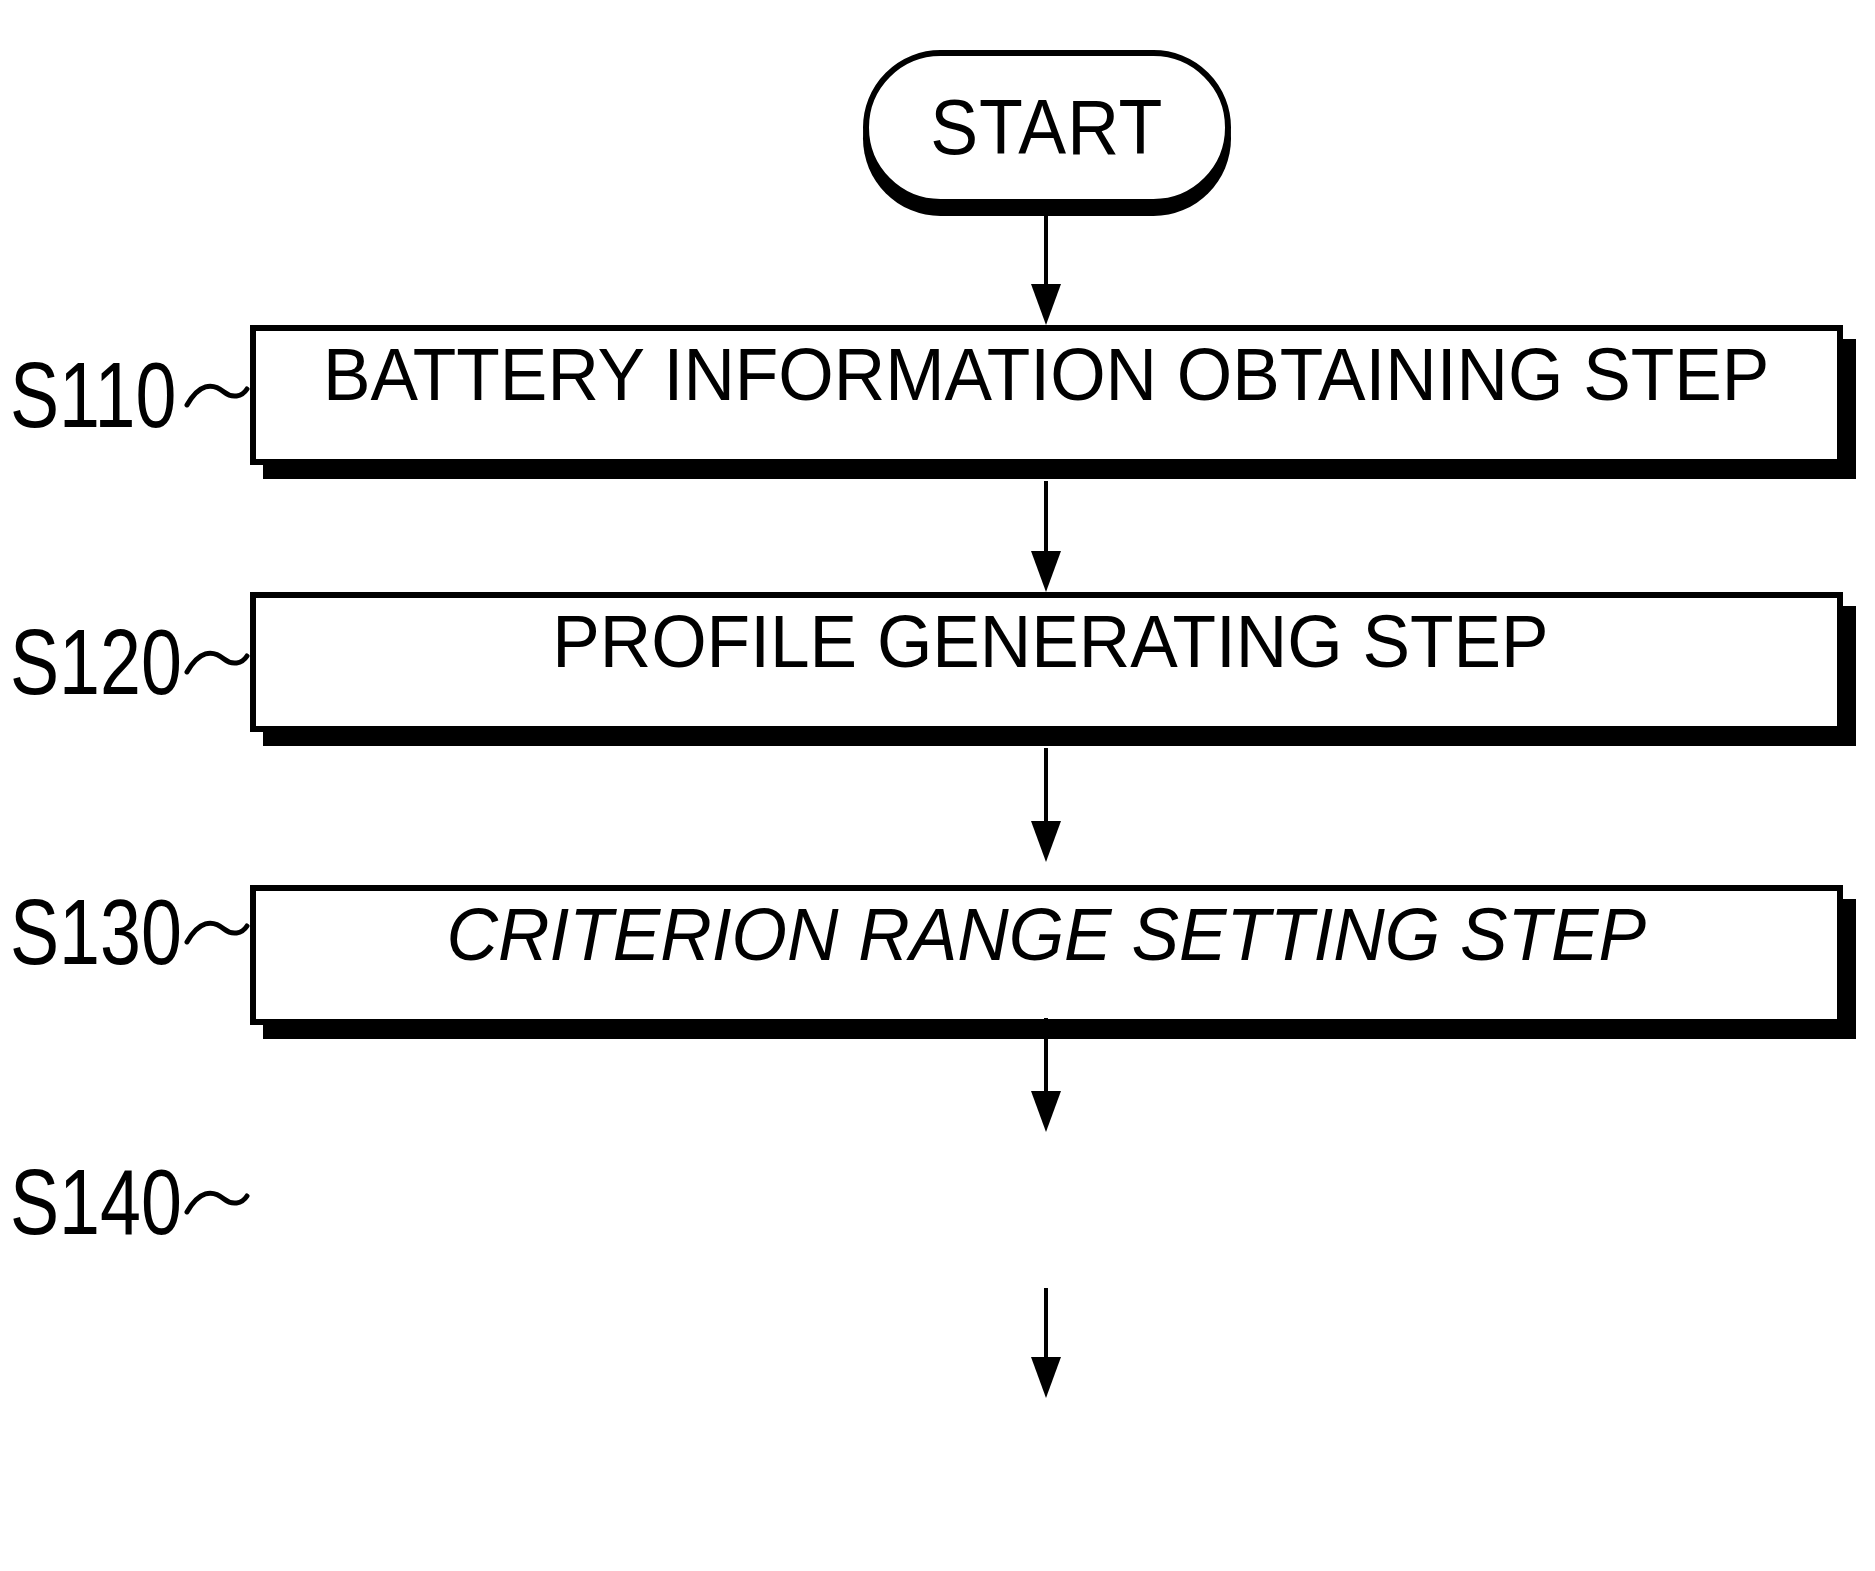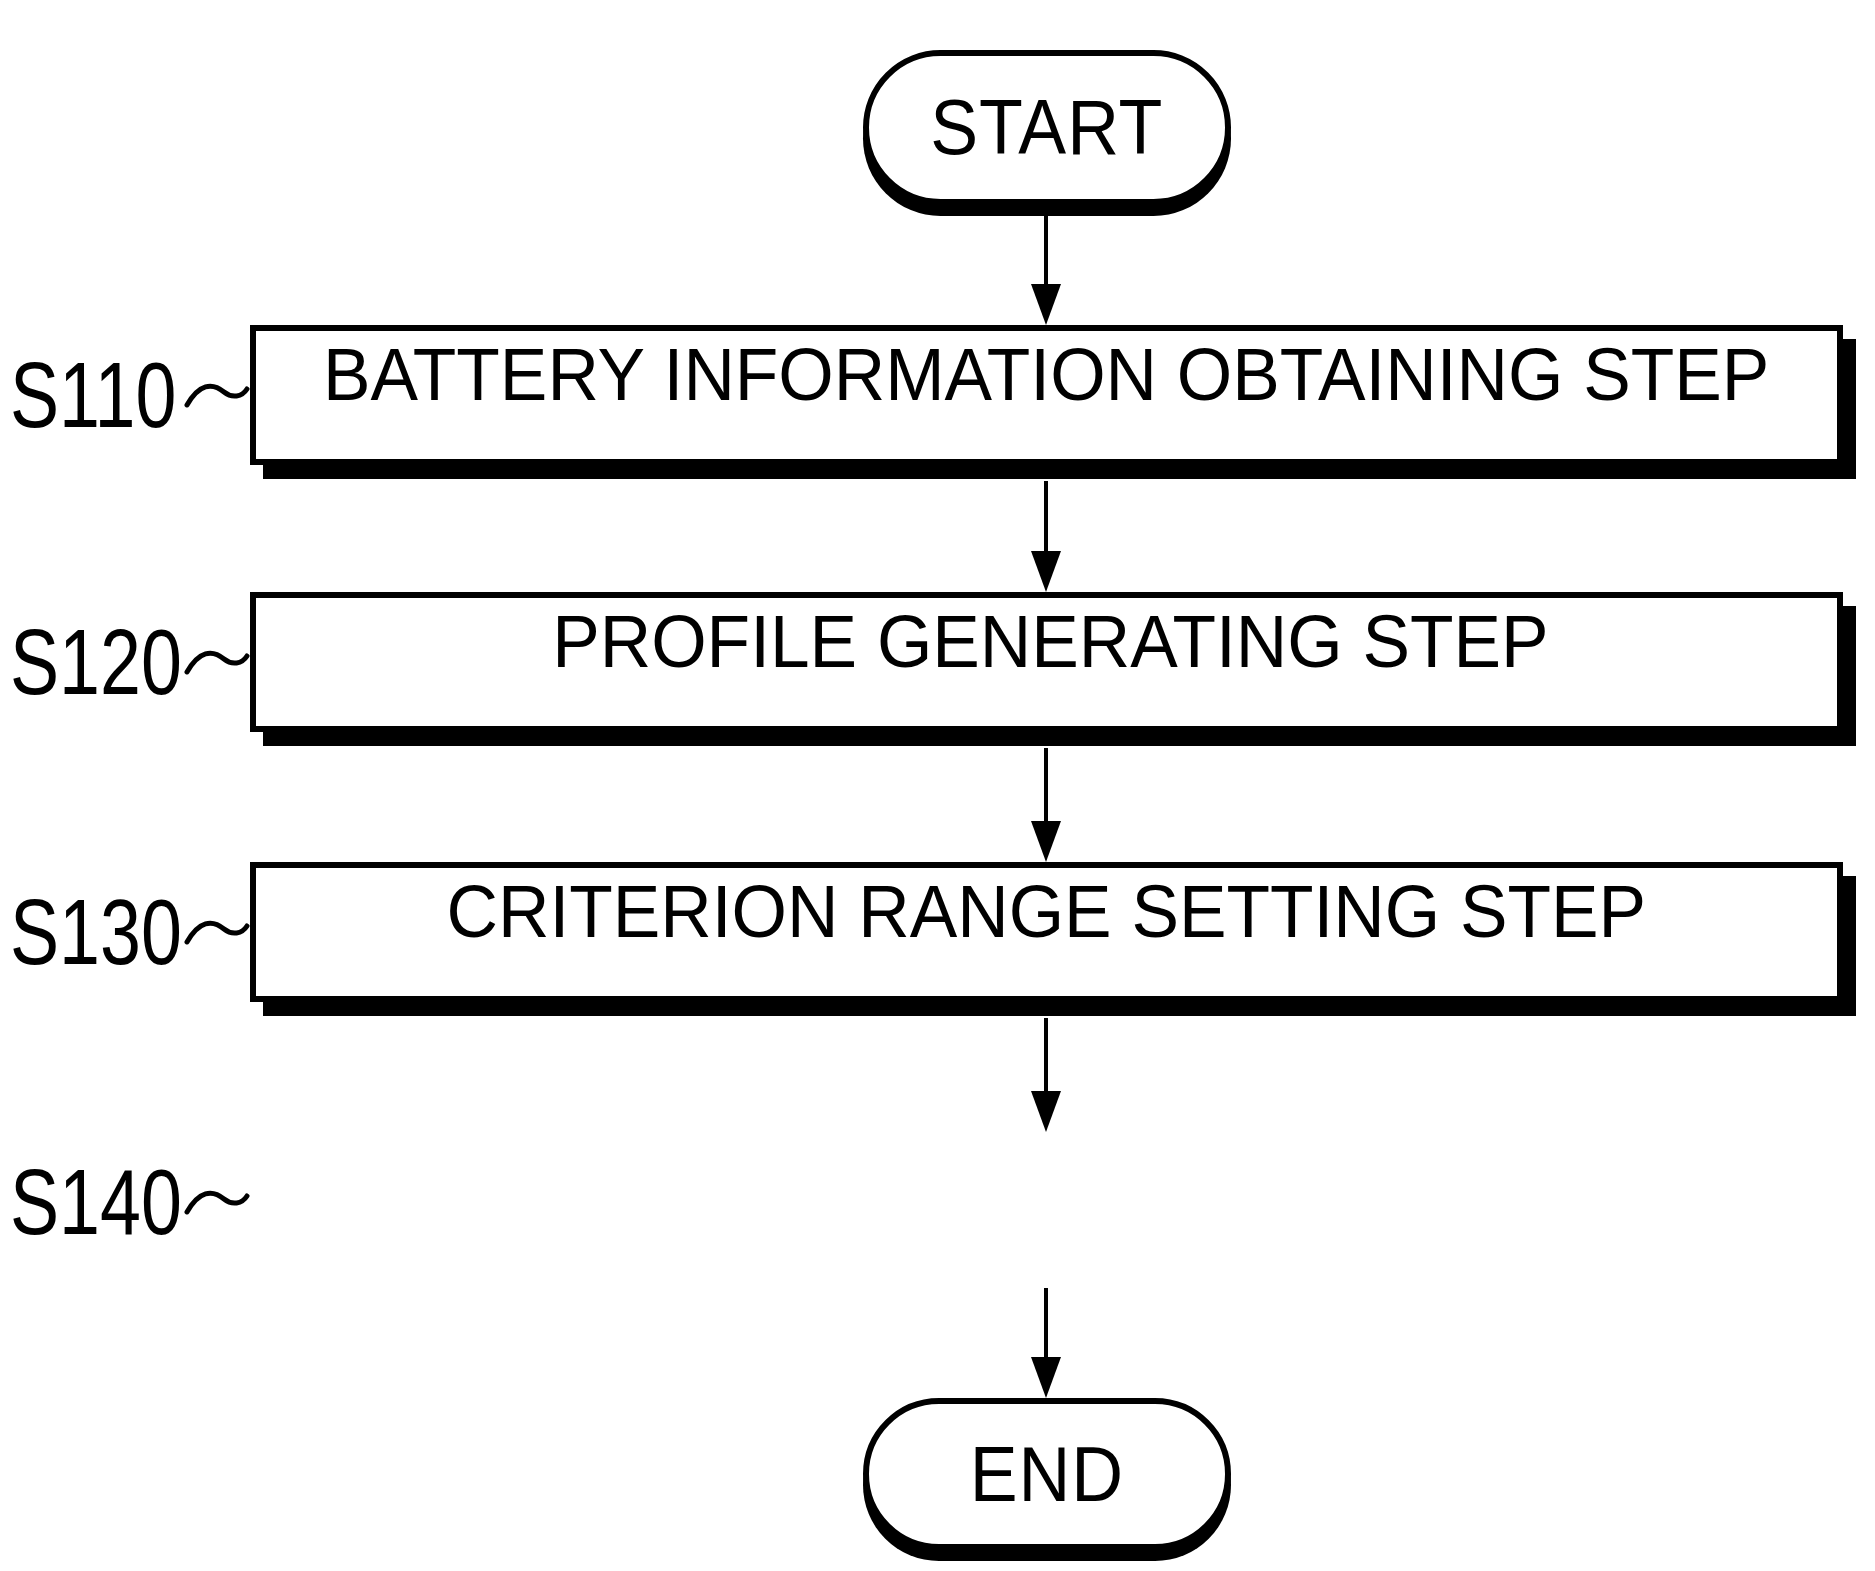--- a/index.html
+++ b/index.html
@@ -111,38 +111,35 @@
     <div class="line"></div>
     <div class="head"></div>
   </div>
 
   <div class="side-label" style="top:862px;">
     <span>S130</span>
   </div>
   <svg class="tilde" style="top:918px;" viewBox="0 0 66 30">
     <path d="M3,24 C15,3 28,1 40,11 C48,17.5 58,16 63,8" fill="none" stroke="#000" stroke-width="5" stroke-linecap="round"></path>
   </svg>
-  <div class="step-box" style="top:862px;">
+  <div class="step-box" style="top:885px;font-style:italic;">
     <span>CRITERION RANGE SETTING STEP</span>
   </div>
 
   <div class="arrow" style="left:1031px;top:1018px;height:114px;">
     <div class="line"></div>
     <div class="head"></div>
   </div>
 
   <div class="side-label" style="top:1132px;">
     <span>S140</span>
   </div>
   <svg class="tilde" style="top:1188px;" viewBox="0 0 66 30">
     <path d="M3,24 C15,3 28,1 40,11 C48,17.5 58,16 63,8" fill="none" stroke="#000" stroke-width="5" stroke-linecap="round"></path>
   </svg>
 
   <div class="arrow" style="left:1031px;top:1288px;height:110px;">
     <div class="line"></div>
     <div class="head"></div>
   </div>
 
-  <div class="stadium" style="left:863px;top:1398px;height:152px;">
-    <span>END</span>
-  </div>
 
 </div>
 
 </body></html>

